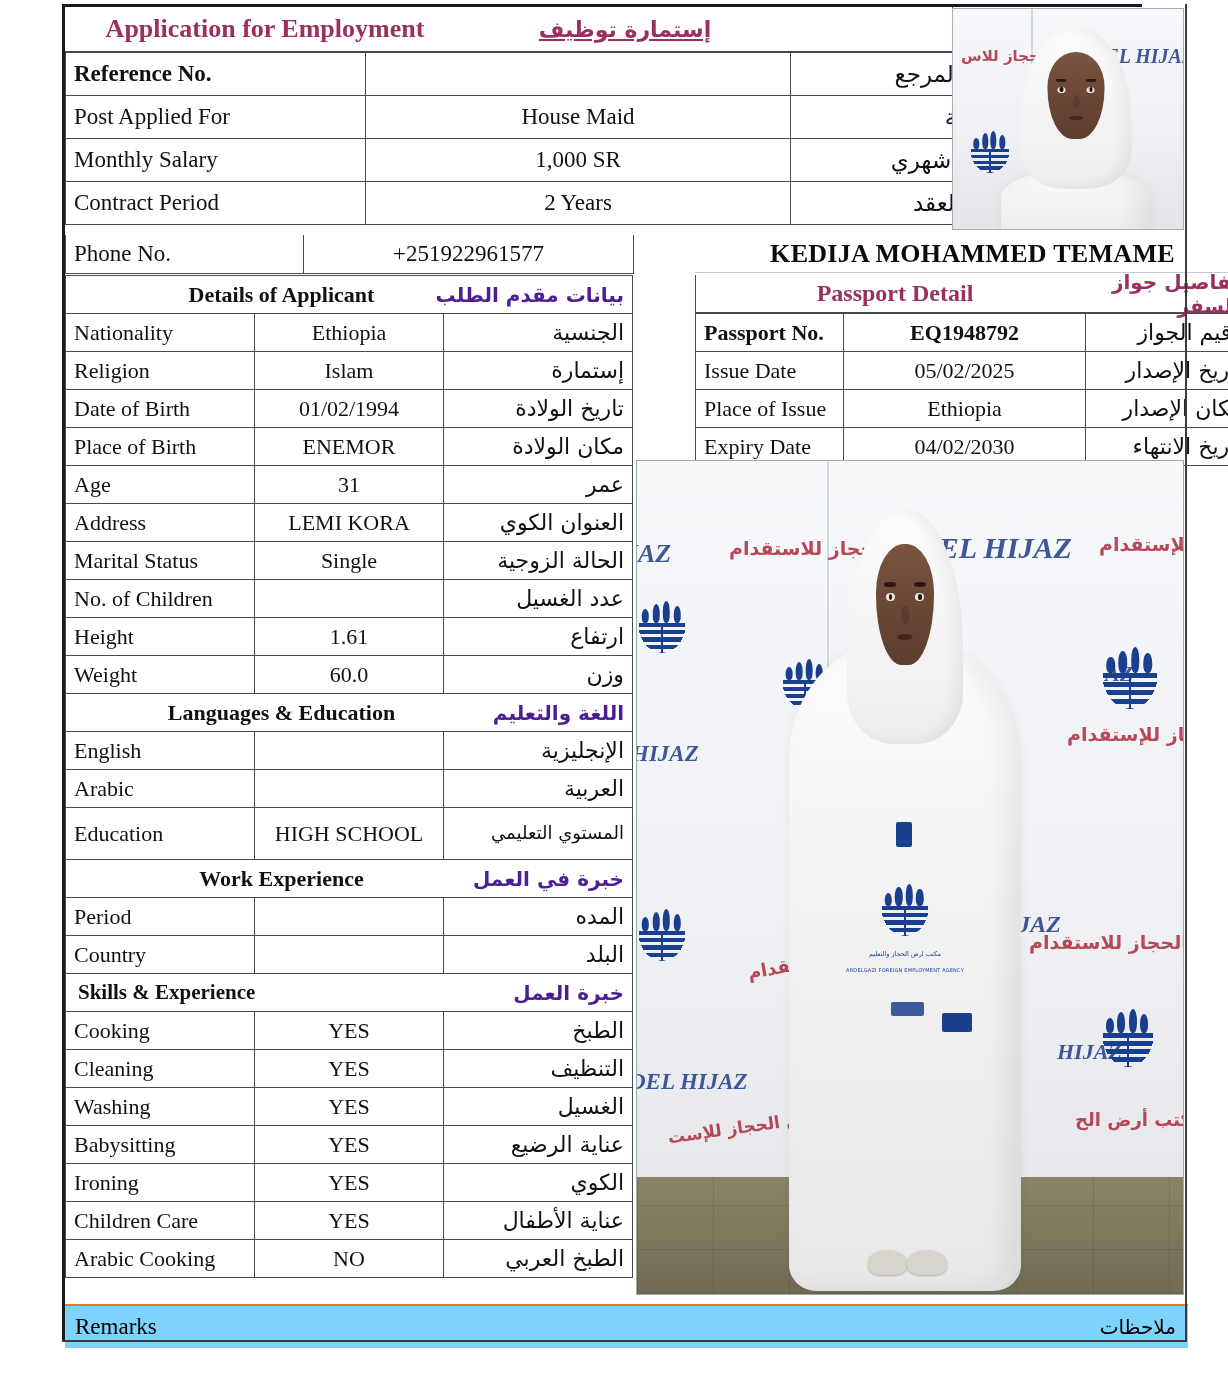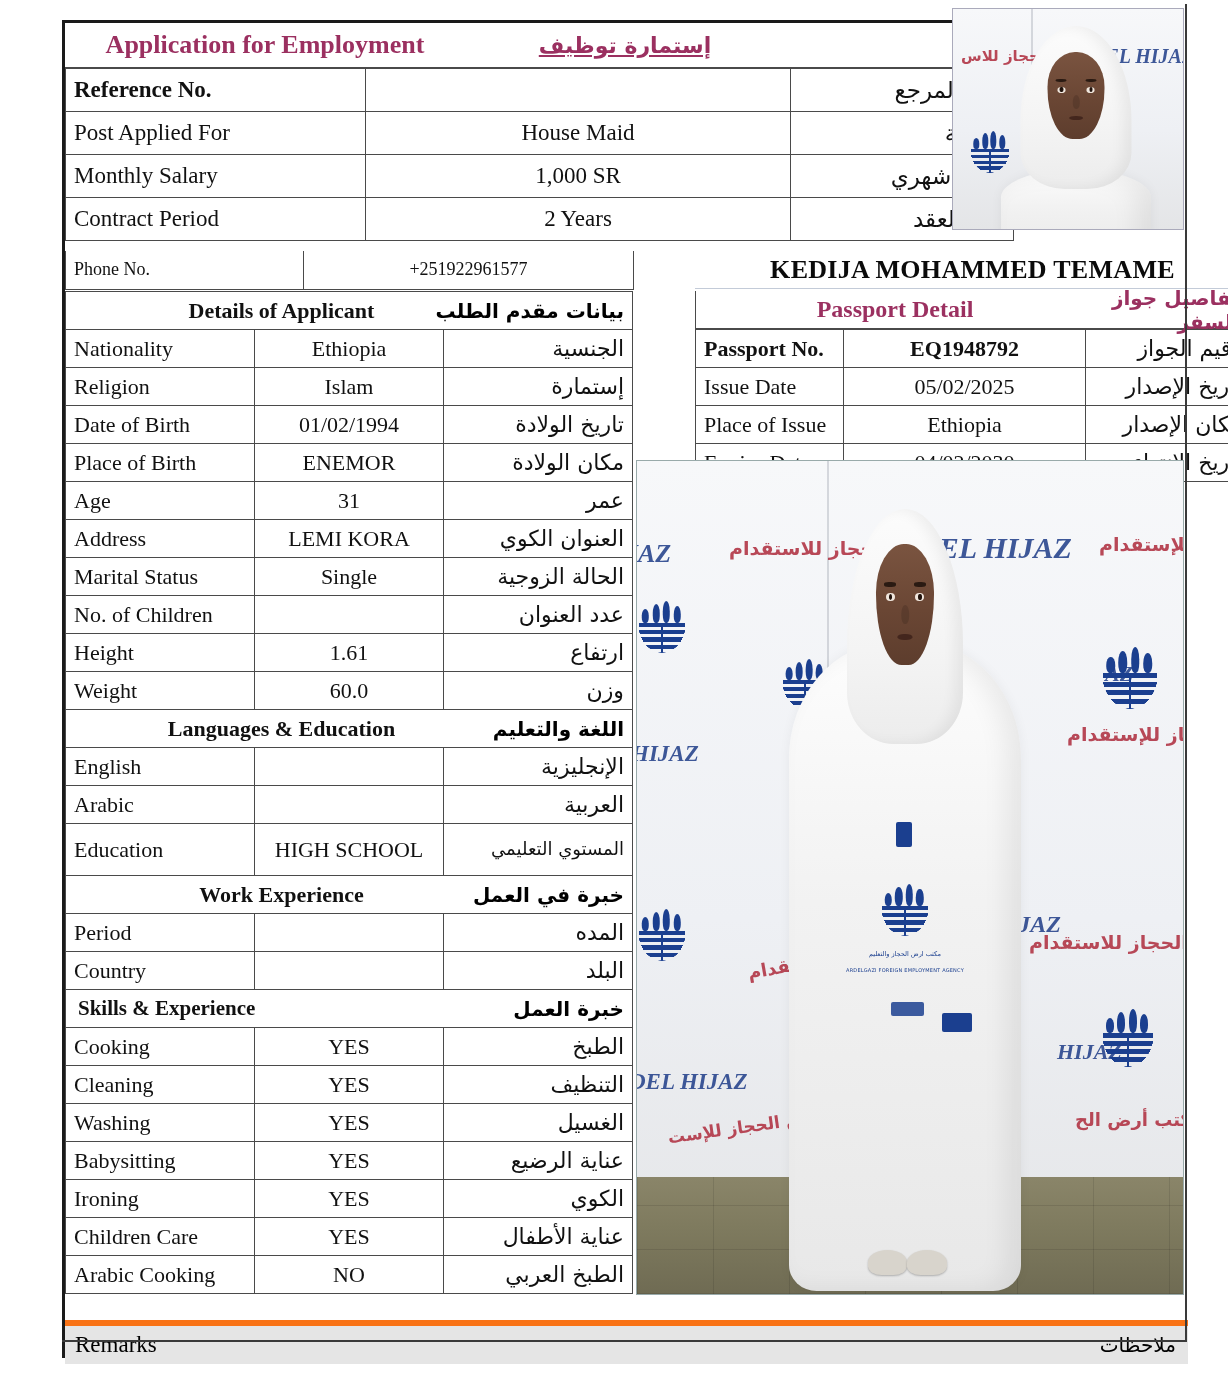--- a/index.html
+++ b/index.html
@@ -11,21 +11,21 @@
   }
   #page {
     position: relative;
     width: 1228px; height: 1379px;
     overflow: hidden;
     background: #ffffff;
   }
   
   #doc {
     position: absolute;
-    left: 62px; top: 20px;
+    left: 62px; top: 4px;
     width: 1080px; height: 1338px;
     border: 3px solid #1a1a1a;
     border-right: none;
     border-bottom: none;
     background: #fff;
   }
   #doc-right-edge {
     position: absolute; left: 1185px; top: 4px;
     width: 2px; height: 1338px; background: #3a3a3a;
   }
@@ -67,21 +67,21 @@
     font-weight: bold;
     font-size: 23px;
     position: relative;
   }
   .sec-inner { display: flex; align-items: center; height: 100%; }
   .sec-en-center { flex: 1; text-align: center; padding-left: 40px; }
   .sec-en-left   { text-align: left; padding-left: 4px; }
   .sec-ar {
     font-family: "DejaVu Sans", "Liberation Sans", sans-serif;
     font-size: 20px; direction: rtl; text-align: right;
-    color: #000000; font-weight: bold;
+    color: #4c1d95; font-weight: bold;
   }
 
   
   #hdr-wrap { position: absolute; left: 0; top: 0; width: 888px; }
   #hdr-title {
     border: 1px solid #4a4a4a; border-top: none; border-left: none;
     height: 45px; display: flex; align-items: center;
     background: #fff;
   }
   #hdr-title .t-en {
@@ -92,21 +92,21 @@
     flex: 0 0 320px; text-align: center;
     color: #9b3060; font-weight: bold; font-size: 22px;
     direction: rtl;
     font-family: "DejaVu Sans", "Liberation Sans", sans-serif;
     text-decoration: underline;
   }
   #hdr-tbl td { height: 43px; font-size: 23px; }
 
   
   #phone-wrap { position: absolute; left: 0; top: 228px; width: 568px; }
-  #phone-wrap td { height: 38px; font-size: 18px; border-top: none; }
+  #phone-wrap td { height: 38px; font-size: 23px; border-top: none; }
 
   #applicant-name {
     position: absolute; left: 630px; top: 228px;
     width: 555px; height: 38px;
     display: flex; align-items: center; justify-content: center;
     font-size: 26px; font-weight: bold; letter-spacing: .3px;
     color: #0b0b0b;
     border-bottom: 1px solid #c3cbd8;
   }
 
@@ -129,23 +129,23 @@
   #pass-title .p-ar {
     flex: 0 0 185px; text-align: right; padding-right: 10px;
     color: #9b3060; font-weight: bold; font-size: 20px; direction: rtl;
     font-family: "DejaVu Sans", "Liberation Sans", sans-serif;
   }
 
   
   #remarks {
     position: absolute; left: 0px; top: 1297px;
     width: 1123px; height: 44px;
-    border-top: 6px solid #f97316;
+    border-top: 2px solid #f97316;
     display: flex; align-items: center;
-    background: #e5e5e5;
+    background: #7dd3fc;
   }
   #remarks .rm-en { font-size: 23px; padding-left: 10px; flex: 1; }
   #remarks .rm-ar {
     font-size: 20px; direction: rtl; padding-right: 12px;
     font-family: "DejaVu Sans", "Liberation Sans", sans-serif;
   }
 
   
   .photo { position: absolute; overflow: hidden; background: #e9ecf1; }
   #photo-head {
@@ -358,21 +358,21 @@
             <td class="ar">العنوان الكوي</td>
           </tr>
           <tr>
             <td class="lbl">Marital Status</td>
             <td class="val">Single</td>
             <td class="ar">الحالة الزوجية</td>
           </tr>
           <tr>
             <td class="lbl">No. of Children</td>
             <td class="val"></td>
-            <td class="ar">عدد العنوان</td>
+            <td class="ar">عدد الغسيل</td>
           </tr>
           <tr>
             <td class="lbl">Height</td>
             <td class="val">1.61</td>
             <td class="ar">ارتفاع</td>
           </tr>
           <tr>
             <td class="lbl">Weight</td>
             <td class="val">60.0</td>
             <td class="ar">وزن</td>

